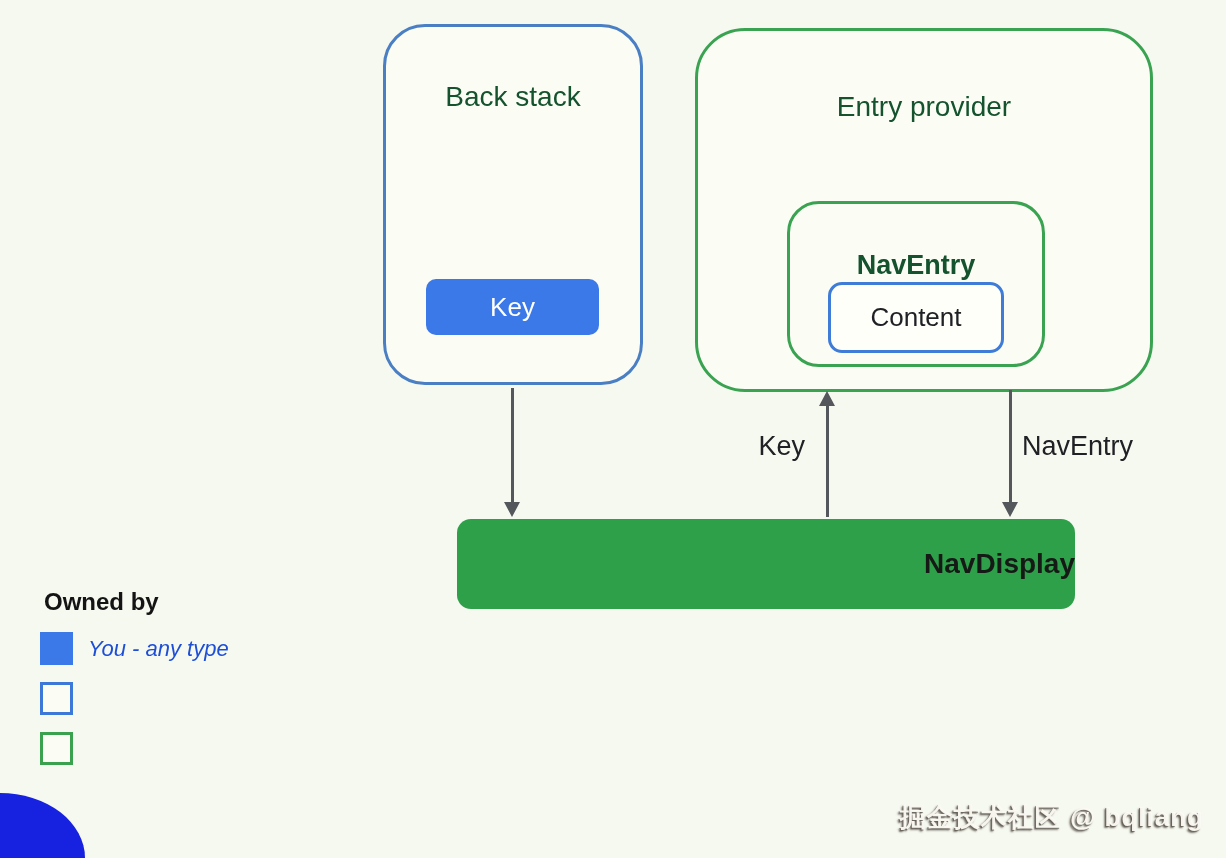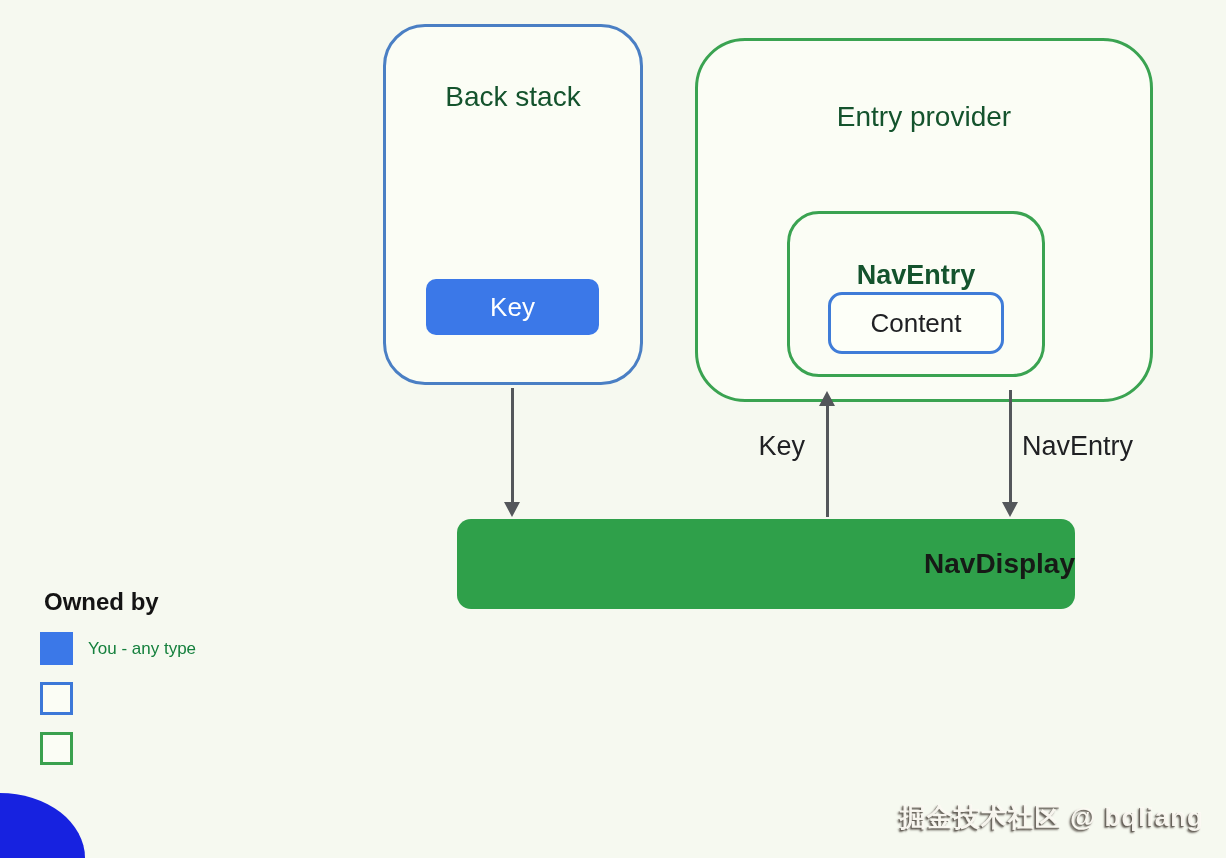--- a/index.html
+++ b/index.html
@@ -13,27 +13,27 @@
 
   
   #back-stack{left:383px;top:24px;width:260px;height:361px;
     border:3px solid #4a7fc4;border-radius:42px;}
   #back-stack .box-title{padding-top:26px;font-size:28px;}
   #key-button{position:absolute;left:40px;top:252px;width:173px;height:56px;
     background:#3b78e8;border-radius:10px;display:flex;align-items:center;justify-content:center;
     color:#ffffff;font-size:26px;}
 
   
-  #entry-provider{left:695px;top:38px;width:458px;height:364px;
+  #entry-provider{left:695px;top:28px;width:458px;height:364px;
     border:3px solid #3aa351;border-radius:50px;}
   #entry-provider .box-title{padding-top:32px;font-size:28px;}
   #nav-entry{position:absolute;left:89px;top:170px;width:258px;height:166px;
     border:3px solid #3aa351;border-radius:32px;background:#fbfdf5;box-sizing:border-box;}
   #nav-entry .box-title{padding-top:18px;font-size:27px;font-weight:600;}
-  #content-box{position:absolute;left:38px;top:78px;width:176px;height:62px;
+  #content-box{position:absolute;left:38px;top:78px;width:176px;height:71px;
     border:3px solid #3f7cd8;border-radius:14px;background:#fdfff8;box-sizing:border-box;
     display:flex;align-items:center;justify-content:center;font-size:26px;color:#202124;}
 
   
   #nav-display{position:absolute;left:457px;top:519px;width:618px;height:90px;
     background:#2fa04a;border-radius:14px;display:flex;align-items:center;justify-content:flex-end;
     font-size:28px;font-weight:700;color:#161a16;}
 
   
   .arrow-line{position:absolute;width:3px;background:#54575b;}
@@ -48,21 +48,21 @@
   #arrow-naventry-head{left:1002px;top:502px;}
   .arrow-label{position:absolute;font-size:27px;color:#202124;}
   #arrow-key-label{left:690px;top:431px;width:115px;text-align:right;}
   #arrow-naventry-label{left:1022px;top:431px;}
 
   
   #legend{position:absolute;left:40px;top:588px;}
   #legend-title{font-size:24px;font-weight:700;color:#141414;margin:0 0 16px 4px;}
   .legend-row{display:flex;align-items:center;height:33px;margin-bottom:17px;}
   .legend-swatch{width:33px;height:33px;box-sizing:border-box;flex:0 0 auto;}
-  .legend-label{margin-left:15px;font-size:17px;color:#15803d;white-space:nowrap;}
+  .legend-label{margin-left:15px;font-size:22px;color:#1d4ed8;white-space:nowrap;font-style:italic;}
 
   
   #corner-shape{position:absolute;left:-85px;top:793px;width:170px;height:130px;
     background:#1722e0;border-radius:50%;}
   #watermark{position:absolute;right:22px;top:800px;font-size:26px;font-weight:700;
     letter-spacing:1px;color:rgba(252,250,244,0.96);
     text-shadow:-2px 2px 2px rgba(95,90,82,0.9),-1px 1px 0 rgba(110,105,96,0.8);
     white-space:nowrap;}
 </style>
 </head>

